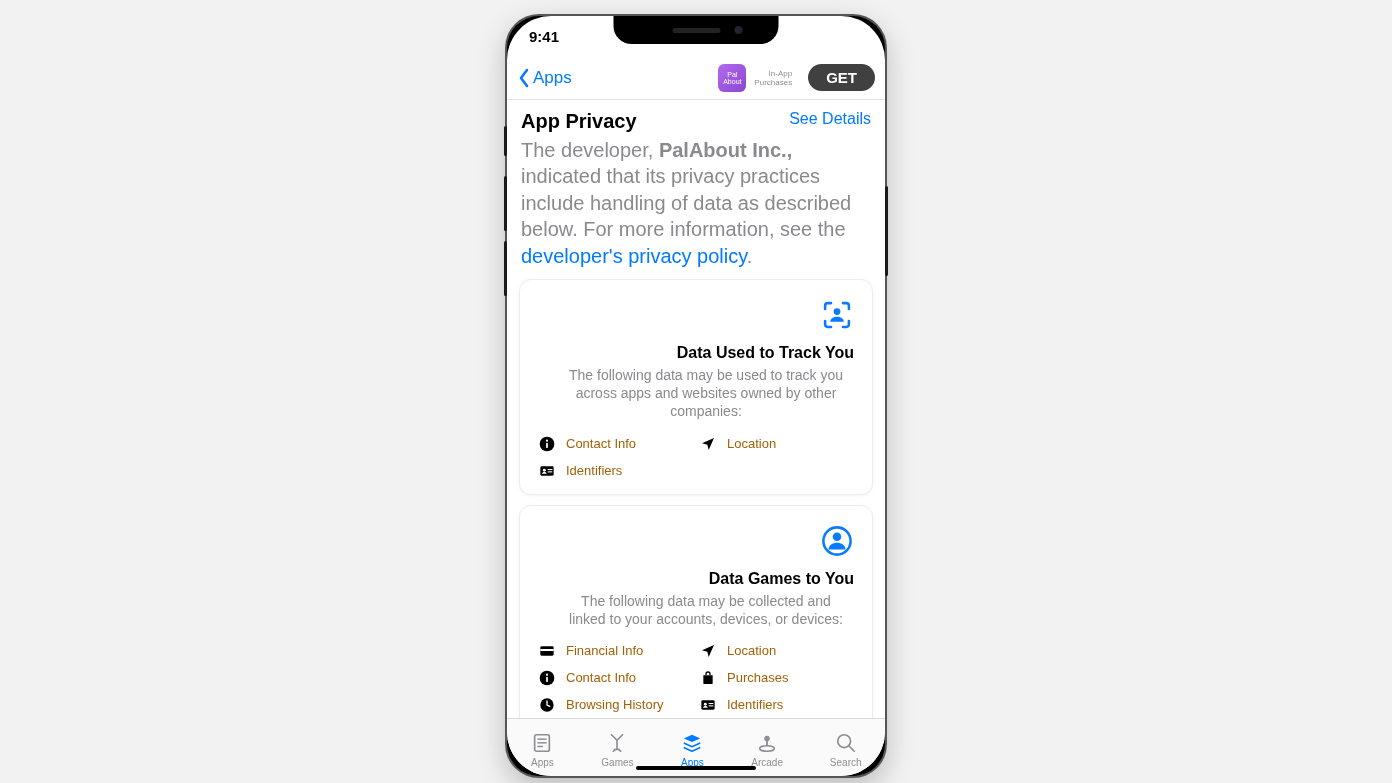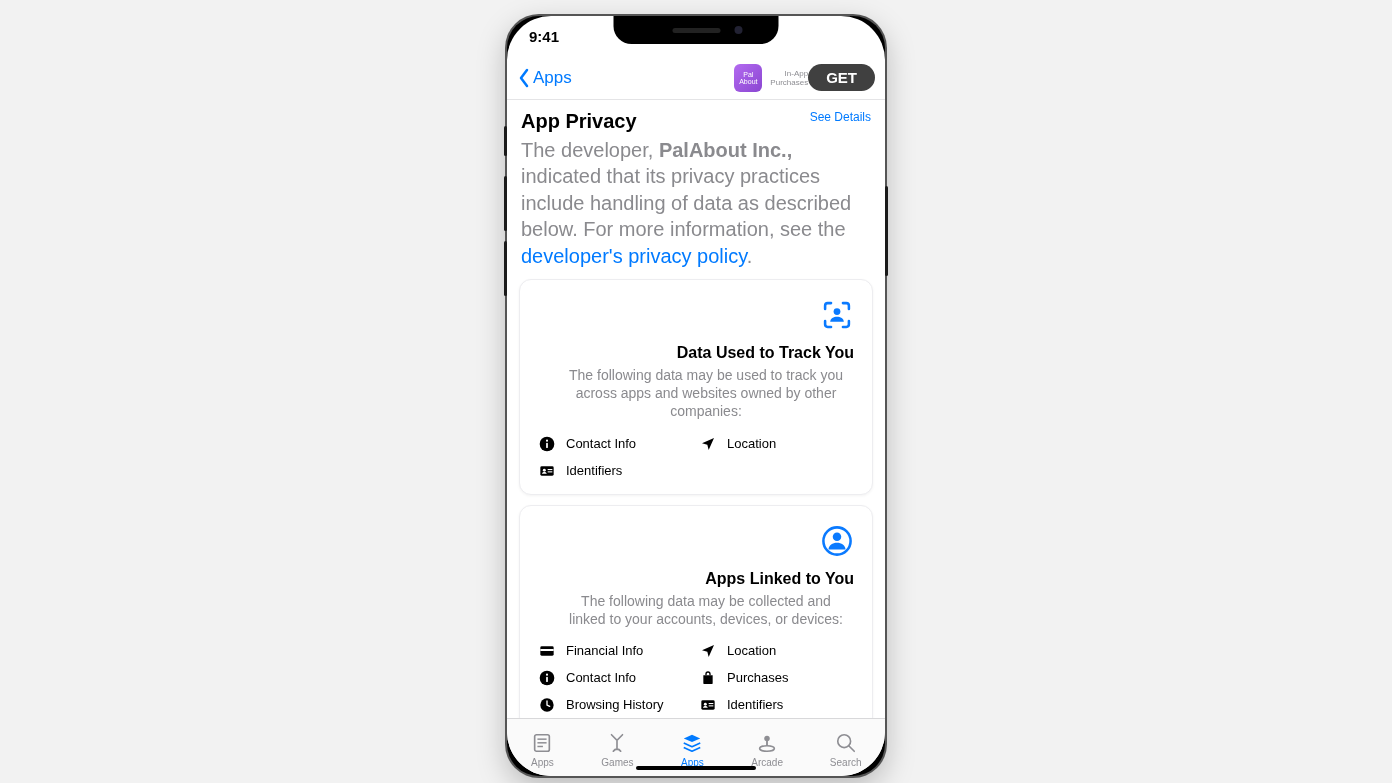--- a/index.html
+++ b/index.html
@@ -111,21 +111,21 @@
     gap:2px;
   }
   .back svg { width:14px; height:20px; }
   .nav-spacer { flex:1; }
   .app-icon-mini {
     width:28px; height:28px; border-radius:6px; margin-right:8px;
     background: linear-gradient(135deg,#b36af0 0%,#8a46d1 100%);
     display:flex; flex-direction:column; align-items:center; justify-content:center;
   }
   .app-icon-mini span { color:#fff; font-size:7px; line-height:7px; font-weight:500;}
-  .iap { font-size:8px; color:#8e8e93; text-align:right; line-height:9px; margin-right:0;}
+  .iap { font-size:8px; color:#8e8e93; text-align:right; line-height:9px; margin-right:16px;}
   .get-btn {
     background:#404040;
     color:#fff;
     font-size:15px;
     font-weight:700;
     border:none;
     border-radius:14px;
     padding:5px 18px;
   }
 
@@ -136,21 +136,21 @@
     padding:10px 12px 0 12px;
   }
   .section-header {
     display:flex;
     justify-content:space-between;
     align-items:flex-start;
     margin-bottom:4px;
     padding:0 2px;
   }
   .section-title { font-size:20px; font-weight:700; }
-  .see-details { color:#007aff; font-size:12px; }
+  .see-details { color:#007aff; font-size:16px; }
   .section-desc {
     font-size:20px;
     color:#8a8a8e;
     line-height:1.32;
     padding:0 2px 10px 2px;
   }
   .section-desc .strong { color:#8a8a8e; font-weight:600; }
   .section-desc .link { color:#007aff; }
 
   .card {
@@ -176,21 +176,21 @@
     display:grid;
     grid-template-columns:1fr 1fr;
     column-gap:6px;
     row-gap:9px;
   }
   .data-item {
     display:flex;
     align-items:center;
     gap:10px;
     font-size:13px;
-    color:#000000;
+    color:#a16207;
   }
   .data-item .ic {
     width:18px;height:18px;display:flex;align-items:center;justify-content:center;flex-shrink:0;
   }
   .data-item .ic svg { width:16px; height:16px; }
 
   
   .tab-bar {
     height: 58px;
     border-top:1px solid #d8d8da;
@@ -333,21 +333,21 @@
                 </div>
               </div>
             </div>
             <div class="card">
               <div class="card-head">
                 <div><svg viewBox="0 0 40 40">
                     <circle cx="20" cy="20" r="16" fill="none" stroke="#0a7aff" stroke-width="3"></circle>
                     <circle cx="20" cy="15" r="5" fill="#0a7aff"></circle>
                     <path d="M10 30c0-5 5-8 10-8s10 3 10 8" fill="#0a7aff"></path>
                   </svg></div>
-                <div class="card-title">Apps Linked to You</div>
+                <div class="card-title">Data Games to You</div>
                 <div class="card-desc">The following data may be collected and linked to your accounts, devices, or devices:</div>
               </div>
               <div class="data-grid">
                 <div class="data-item">
                   <div class="ic">
                     <svg viewBox="0 0 24 24">
                       <rect x="2" y="5" width="20" height="14" rx="2" fill="#000"></rect>
                       <rect x="2" y="9" width="20" height="3" fill="#fff"></rect>
                     </svg>
                   </div>

